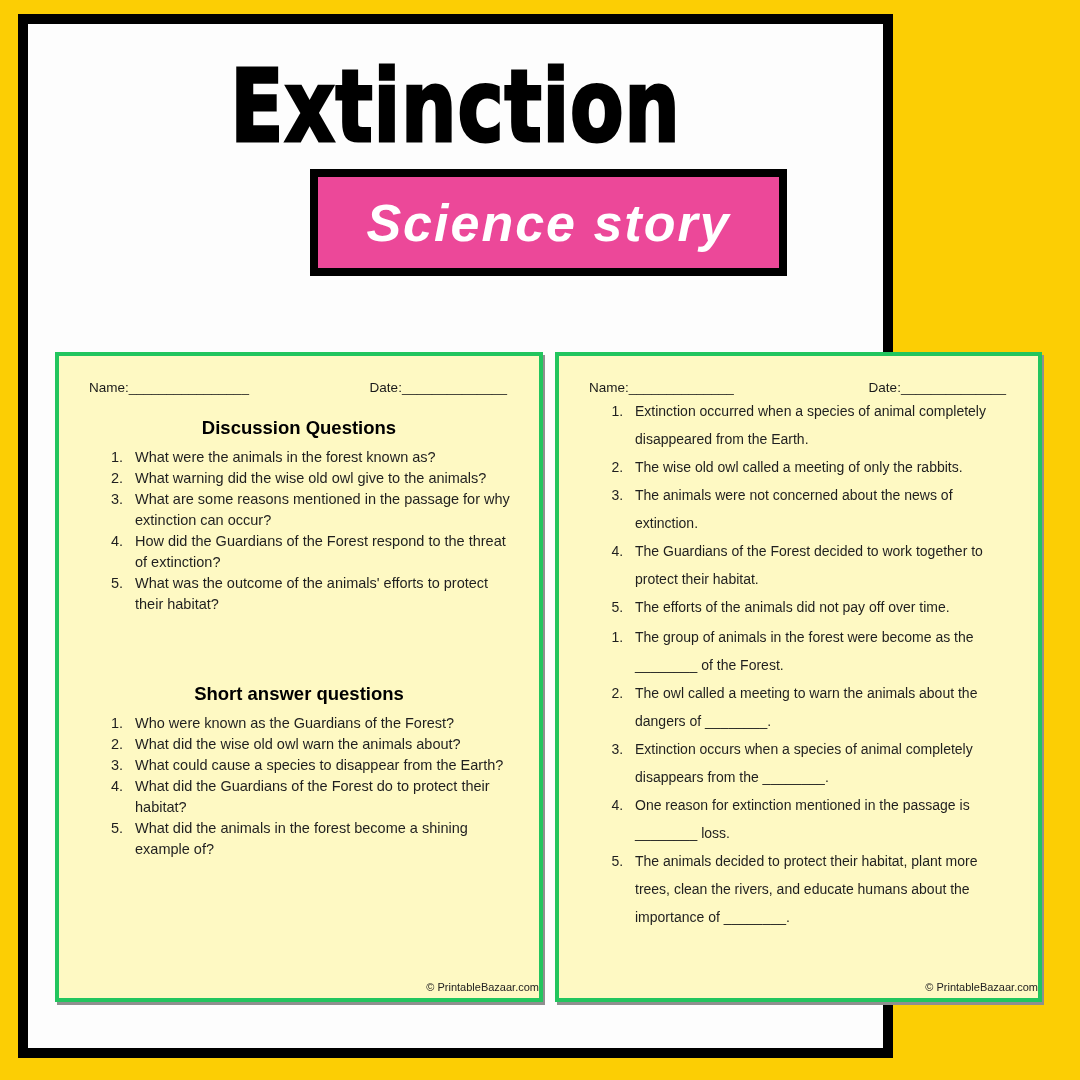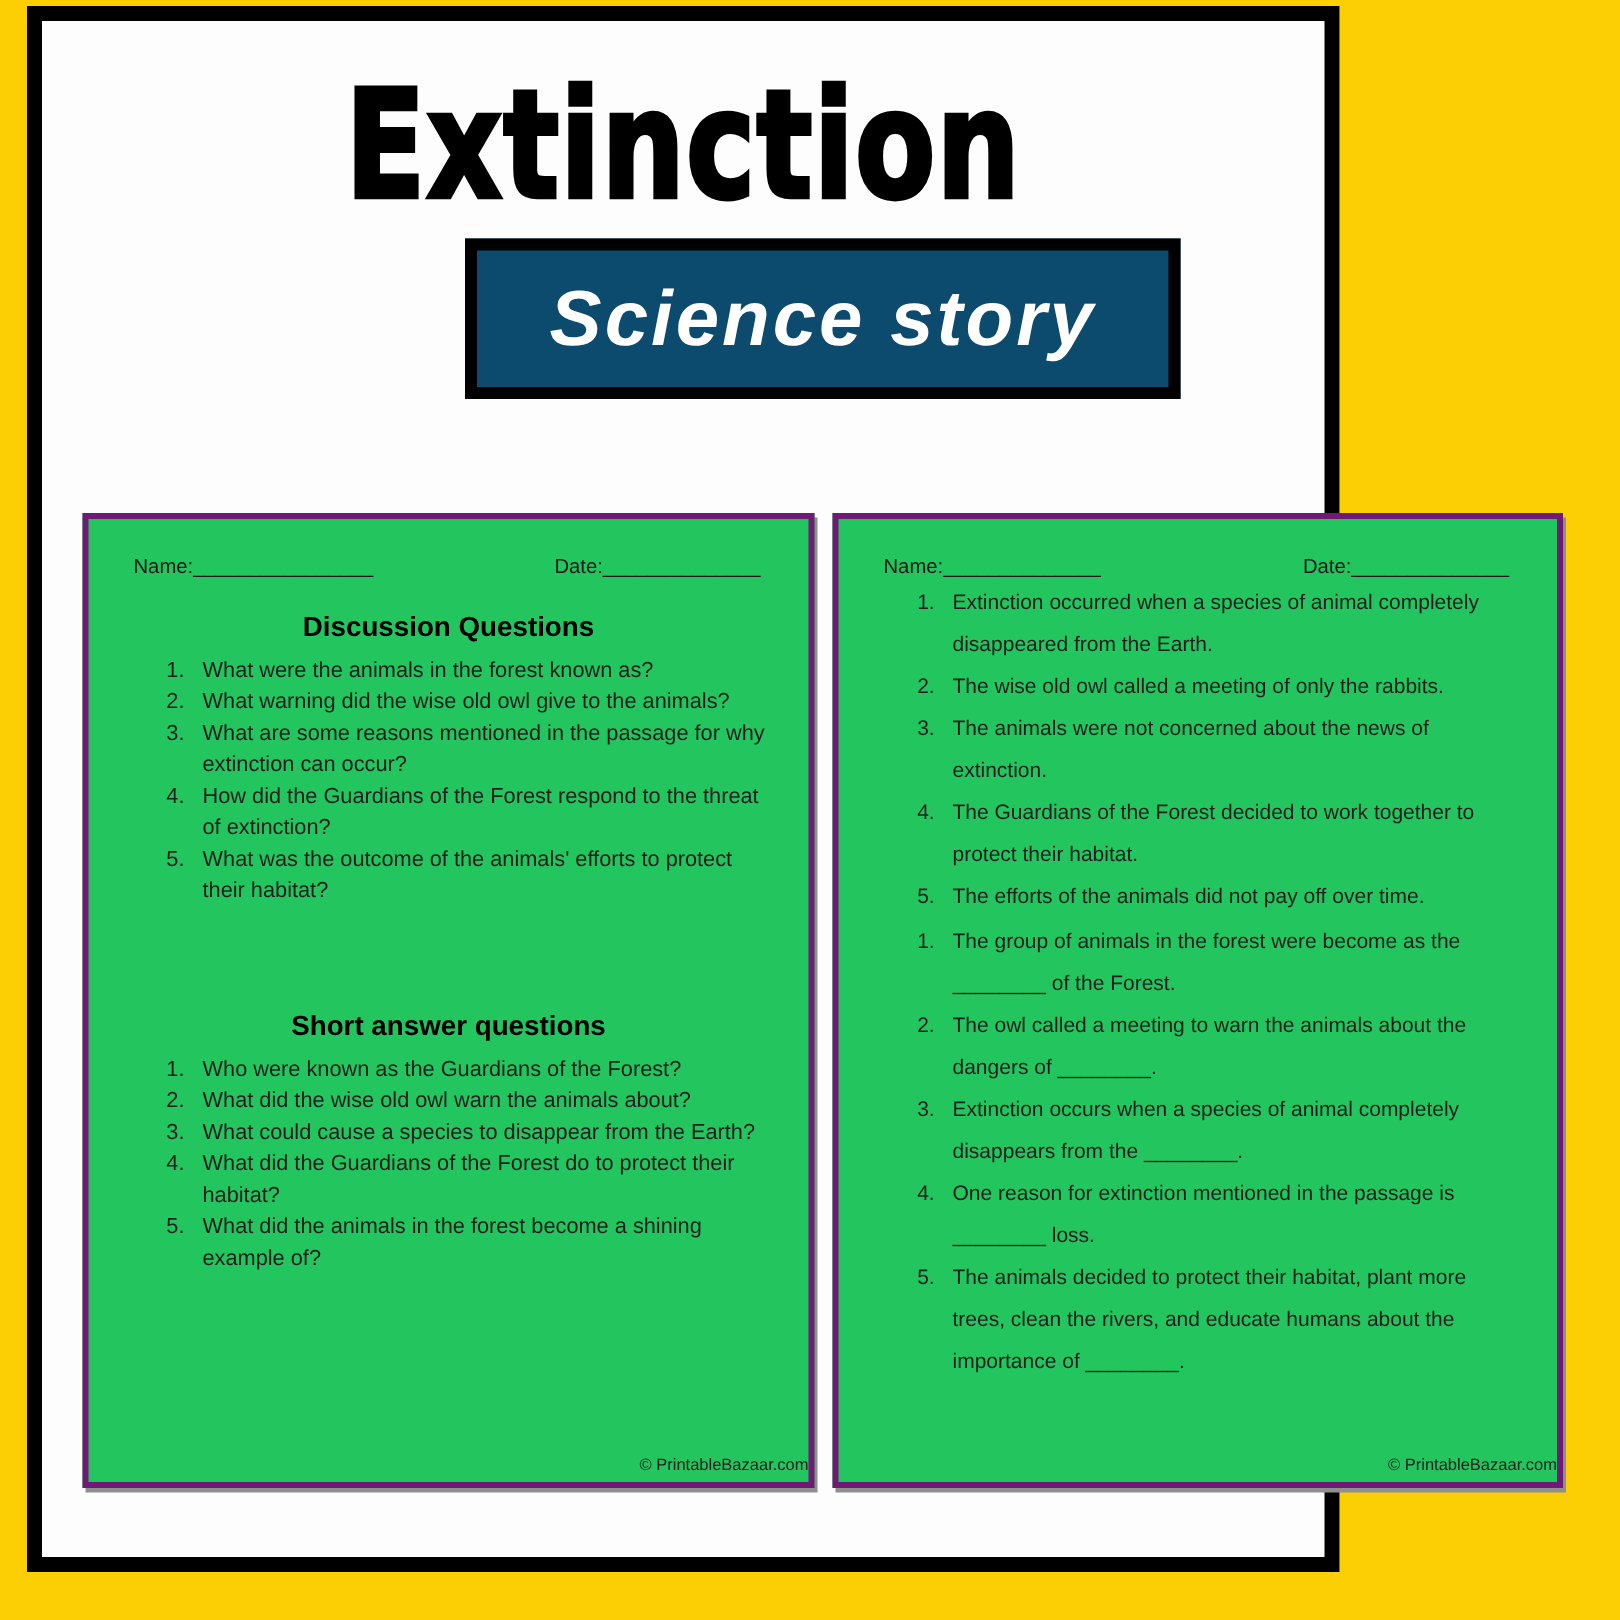--- a/index.html
+++ b/index.html
@@ -6,21 +6,21 @@
   html, body { margin: 0; padding: 0; }
   body {
     width: 1080px; height: 1080px;
     background: #fcce04;
     font-family: "Liberation Sans", sans-serif;
     position: relative;
     overflow: hidden;
   }
   .inner-canvas {
     position: absolute;
-    left: 18px; top: 4px;
+    left: 18px; top: 14px;
     width: 875px; height: 1044px;
     background: #fdfdfd;
     border: 10px solid #000;
   }
   .main-title {
     position: absolute;
     top: 33px; left: 0;
     width: 100%;
     margin: 0;
     text-align: center;
@@ -31,39 +31,39 @@
     color: #000;
     -webkit-text-stroke: 3px #000;
     letter-spacing: 1px;
     transform: scaleX(0.78);
     transform-origin: 50% 0;
   }
   .subtitle-banner {
     position: absolute;
     left: 282px; top: 145px;
     width: 477px; height: 107px;
-    background: #0c4a6e;
+    background: #ec4899;
     border: 8px solid #000;
     display: flex;
     align-items: center;
     justify-content: center;
   }
   .subtitle-banner .subtitle-text {
     color: #ffffff;
     font-size: 52px;
     font-weight: bold;
     font-style: italic;
     letter-spacing: 2px;
   }
   .page {
     position: absolute;
     top: 328px;
     height: 650px;
-    background: #22c55e;
-    border: 4px solid #701a75;
+    background: #fef9c3;
+    border: 4px solid #22c55e;
     box-shadow: 2px 3px 0 #8f8f8f;
     padding: 24px 26px 16px 26px;
     color: #1f1f1f;
   }
   .page-left  { left: 27px;  width: 488px; }
   .page-right { left: 527px; width: 487px; }
   .meta-row {
     display: flex;
     justify-content: space-between;
     font-size: 13.5px;

